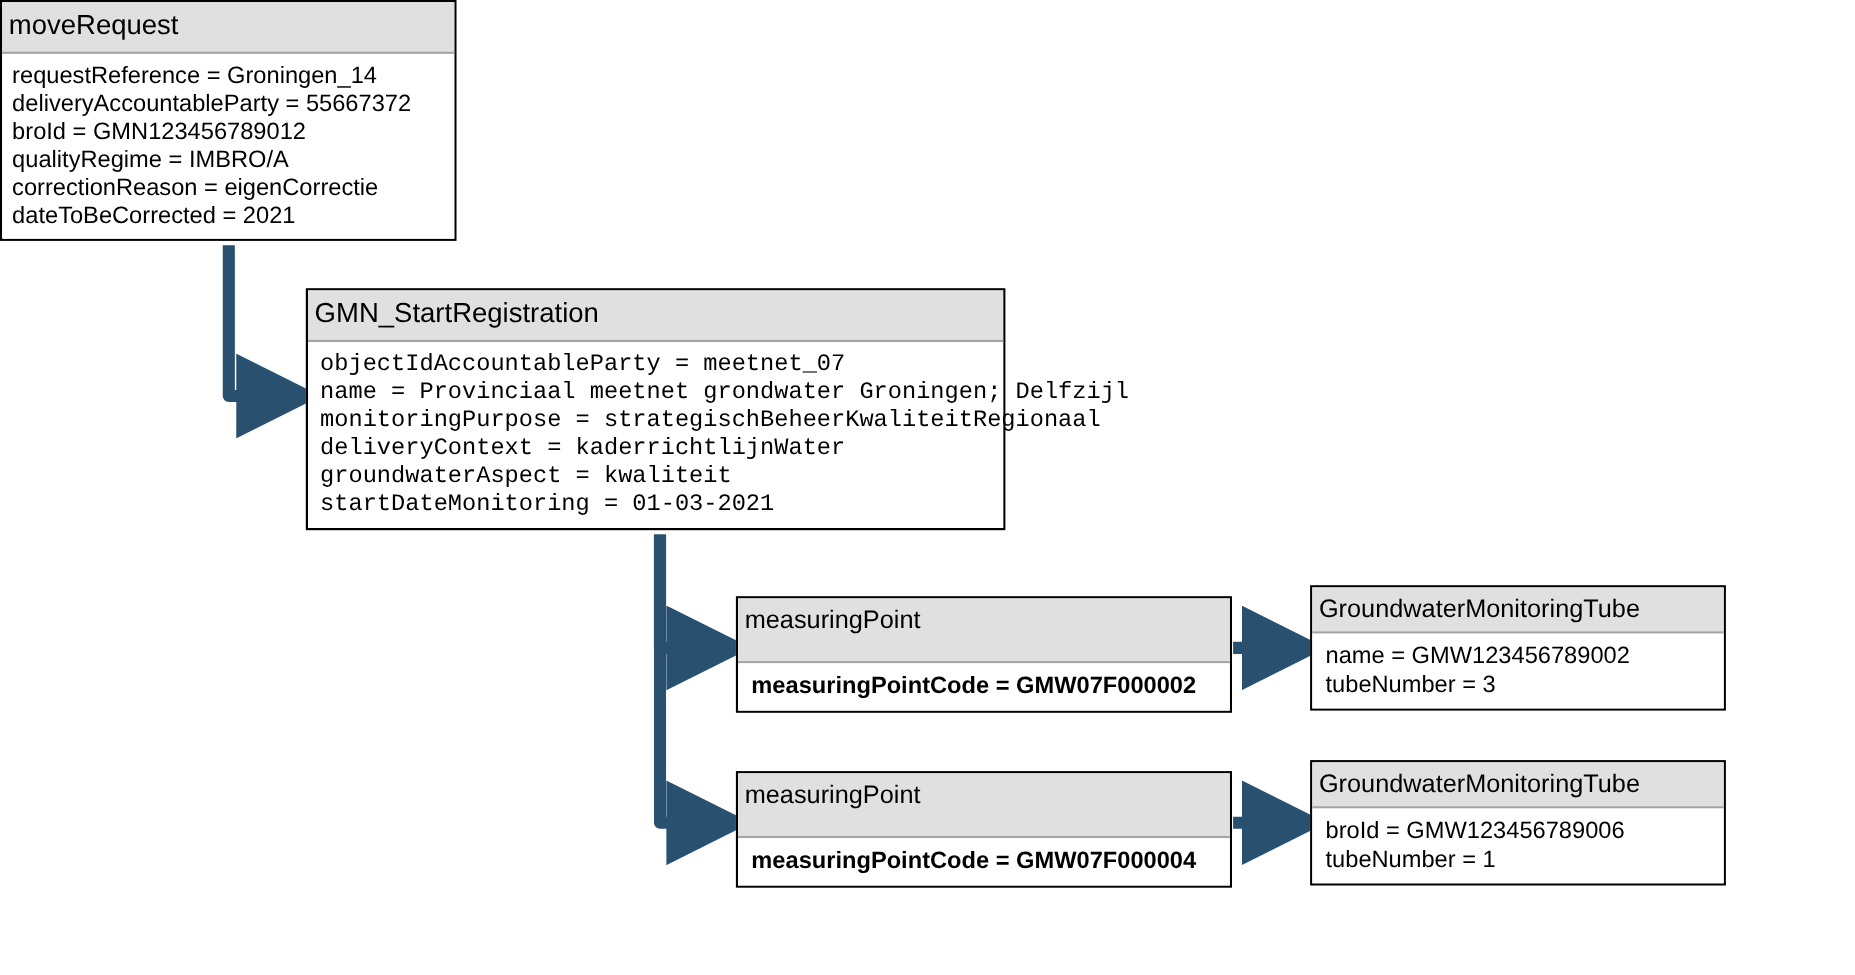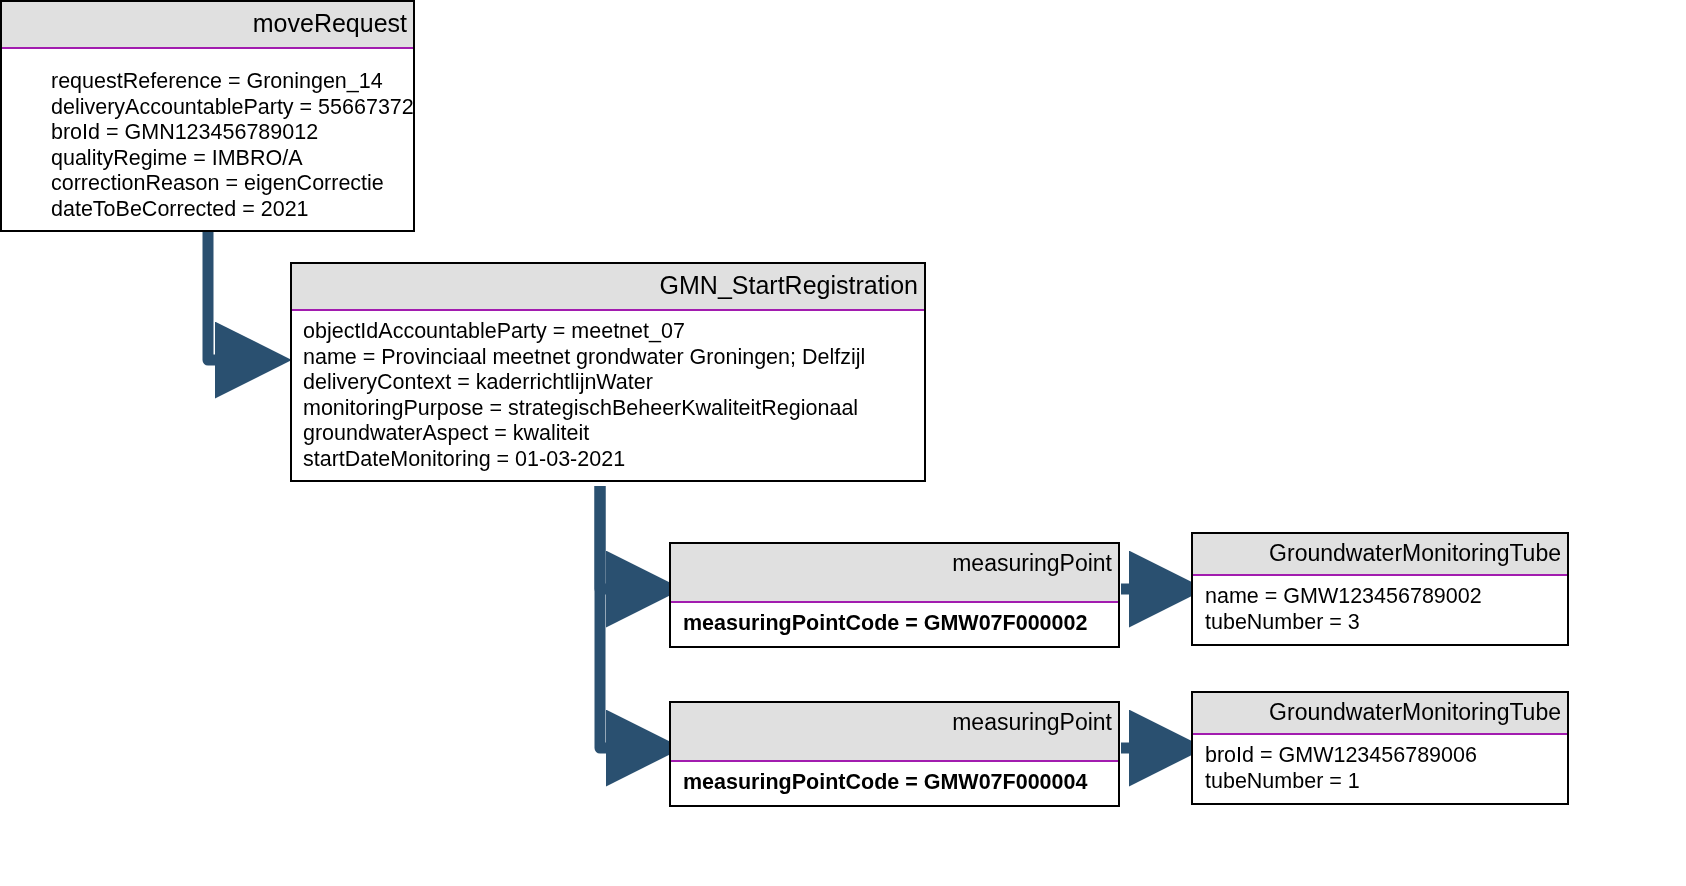--- a/index.html
+++ b/index.html
@@ -29,22 +29,22 @@
   }
   .uml-box {
     position: absolute;
     box-sizing: border-box;
     border: 2px solid #000000;
     background: #ffffff;
   }
   .uml-header {
     box-sizing: border-box;
     background: #e0e0e0;
-    border-bottom: 2px solid #a21caf;
-    text-align: right;
+    border-bottom: 2px solid #a3a3a3;
+    text-align: left;
     color: #000000;
     font-size: 25px;
     line-height: 1.0;
     padding: 9px 6px 11px 6px;
     white-space: nowrap;
     overflow: visible;
   }
   .uml-body {
     box-sizing: border-box;
     padding: 6px 0 6px 10px;
@@ -53,31 +53,31 @@
   .uml-attr {
     color: #000000;
     font-size: 21.5px;
     line-height: 25.5px;
     white-space: nowrap;
     text-align: left;
   }
   
   #box-moverequest      { left: 0px;    top: 0px;   width: 415px; }
   #box-moverequest .uml-header { font-size: 25px; }
-  #box-startregistration{ left: 278px;  top: 262px; width: 636px; margin-left: 12px; }
+  #box-startregistration{ left: 278px;  top: 262px; width: 636px; }
   #box-mp1              { left: 669px;  top: 542px; width: 451px; }
   #box-mp2              { left: 669px;  top: 701px; width: 451px; }
   #box-tube1            { left: 1191px; top: 532px; width: 378px; }
   #box-tube2            { left: 1191px; top: 691px; width: 378px; }
   #box-mp1 .uml-header, #box-mp2 .uml-header { font-size: 23px; padding: 8px 6px 26px 6px; }
   #box-tube1 .uml-header, #box-tube2 .uml-header { font-size: 23px; padding: 8px 6px 9px 6px; }
   #box-mp1 .uml-body, #box-mp2 .uml-body { padding: 8px 0 9px 12px; font-weight: bold; }
   #box-tube1 .uml-body, #box-tube2 .uml-body { padding: 8px 0 9px 12px; }
-  #box-startregistration .uml-body { padding: 8px 0 8px 11px; }
-  #box-moverequest .uml-body { padding: 20px 0 8px 9px; margin-left: 40px; }
+  #box-startregistration .uml-body { padding: 8px 0 8px 11px; font-family: Liberation Mono, monospace; }
+  #box-moverequest .uml-body { padding: 7px 0 8px 9px; }
 </style>
 </head>
 <body>
 
 <div id="canvas">
 
   <svg class="connectors" viewBox="0 0 1686 886" xmlns="http://www.w3.org/2000/svg">
     <defs>
       <marker id="arrowhead" markerWidth="7" markerHeight="7" refX="3.2" refY="3.5" orient="auto" markerUnits="strokeWidth">
         <path d="M 0 0 L 7 3.5 L 0 7 z" fill="#2a5070"></path>
@@ -115,22 +115,22 @@
       <div class="uml-attr">correctionReason = eigenCorrectie</div>
       <div class="uml-attr">dateToBeCorrected = 2021</div>
     </div>
   </div>
 
   <div class="uml-box" id="box-startregistration">
     <div class="uml-header">GMN_StartRegistration</div>
     <div class="uml-body">
       <div class="uml-attr">objectIdAccountableParty = meetnet_07</div>
       <div class="uml-attr">name = Provinciaal meetnet grondwater Groningen; Delfzijl</div>
+      <div class="uml-attr">monitoringPurpose = strategischBeheerKwaliteitRegionaal</div>
       <div class="uml-attr">deliveryContext = kaderrichtlijnWater</div>
-      <div class="uml-attr">monitoringPurpose = strategischBeheerKwaliteitRegionaal</div>
       <div class="uml-attr">groundwaterAspect = kwaliteit</div>
       <div class="uml-attr">startDateMonitoring = 01-03-2021</div>
     </div>
   </div>
 
   <div class="uml-box" id="box-mp1">
     <div class="uml-header">measuringPoint</div>
     <div class="uml-body">
       <div class="uml-attr">measuringPointCode = GMW07F000002</div>
     </div>

